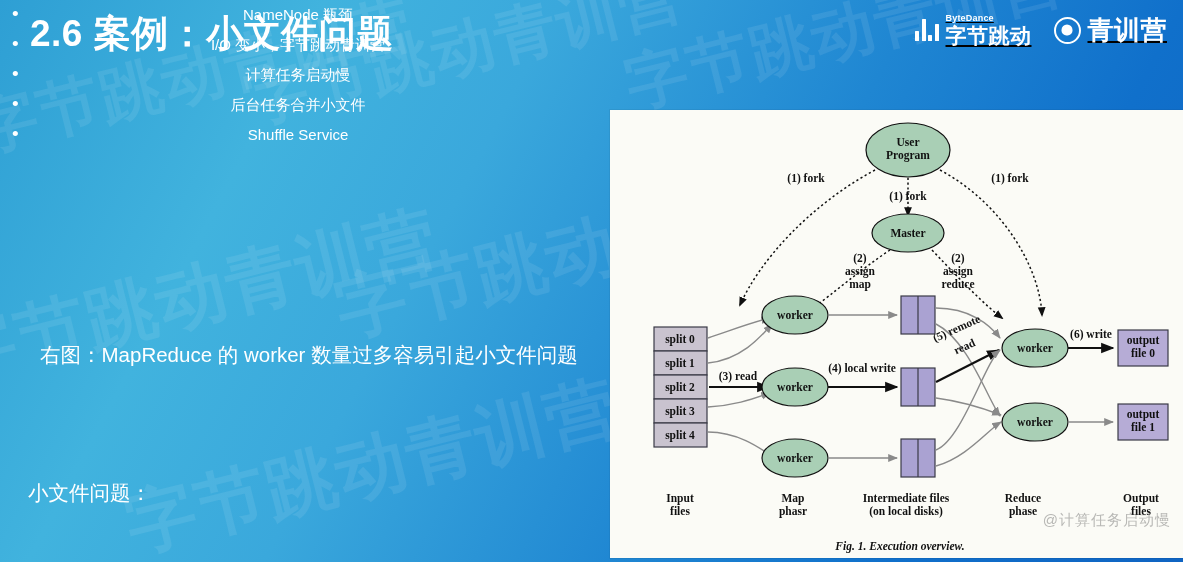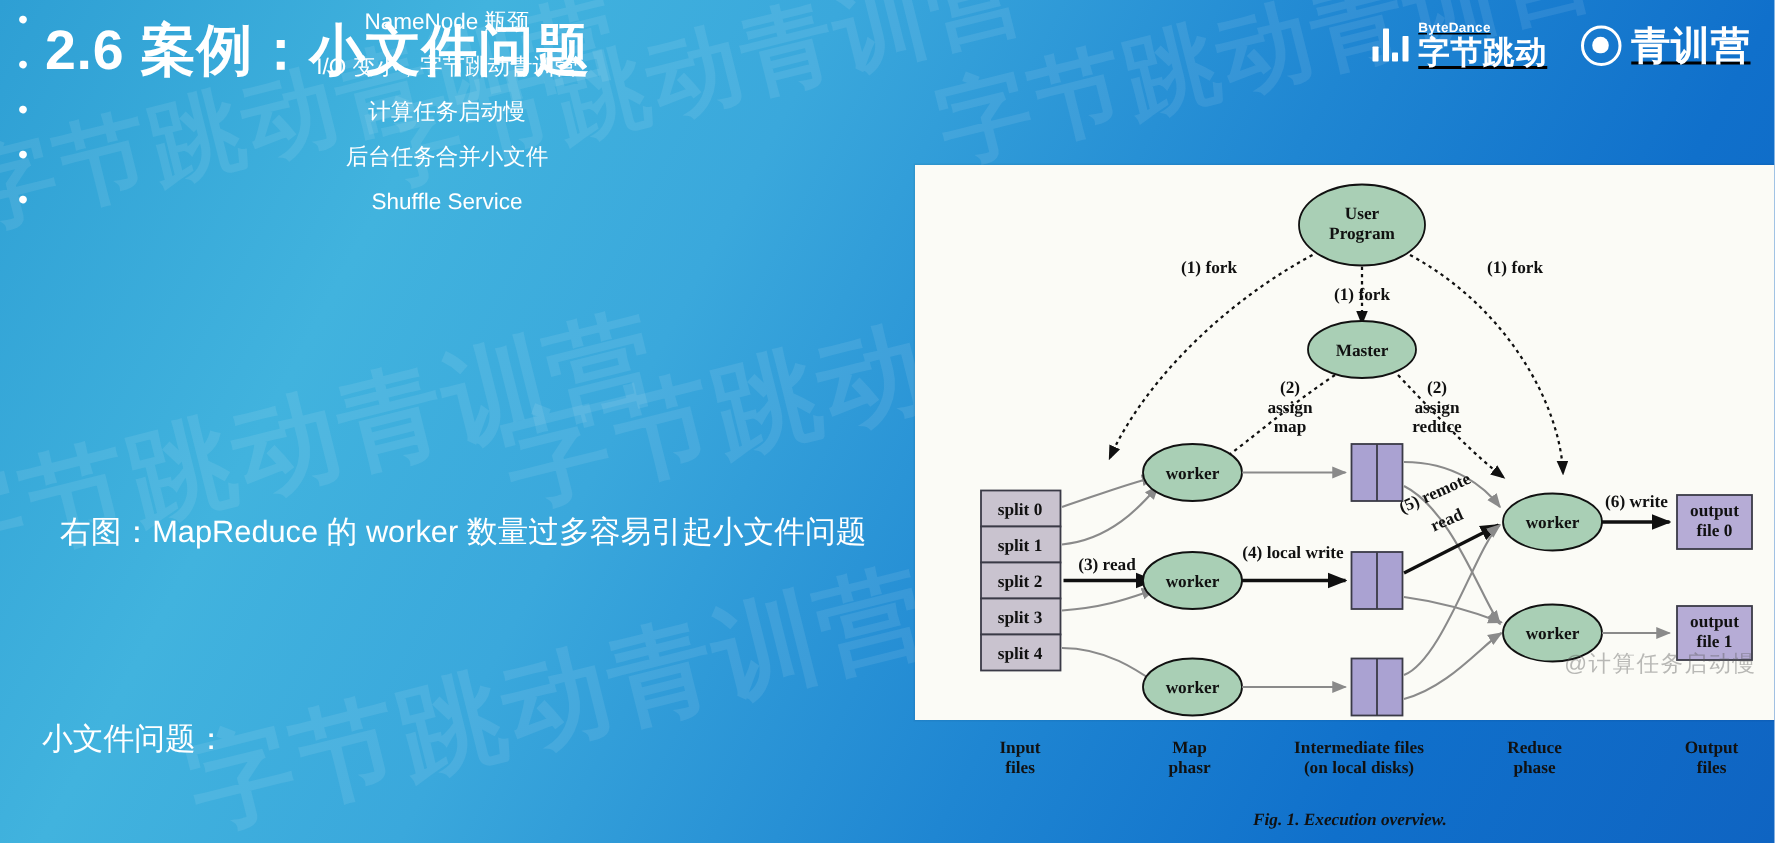--- a/index.html
+++ b/index.html
@@ -119,21 +119,21 @@
     top: -1px;
     font-size: 19px;
   }
 
   
   #figure-panel {
     position: absolute;
     left: 610px;
     top: 110px;
     width: 573px;
-    height: 370px;
+    height: 448px;
     background: #fbfbf6;
     box-shadow: 0 0 0 1px rgba(0,0,0,0.05);
   }
   #fig-svg { display: block; width: 573px; height: 448px; }
   .fig-label { font-family: "Liberation Serif", serif; font-weight: 700; font-size: 11.5px; fill: #111; }
   .fig-node  { font-family: "Liberation Serif", serif; font-weight: 700; font-size: 11.5px; fill: #111; }
   .fig-cap   { font-family: "Liberation Serif", serif; font-weight: 700; font-style: italic; font-size: 11.5px; fill: #111; }
   .fig-col   { font-family: "Liberation Serif", serif; font-weight: 700; font-size: 11.5px; fill: #111; }
   .el { fill: #a9cfb5; stroke: #111; stroke-width: 1.2; }
   .bx-split { fill: #c9c3cf; stroke: #3a3a46; stroke-width: 1.2; }

